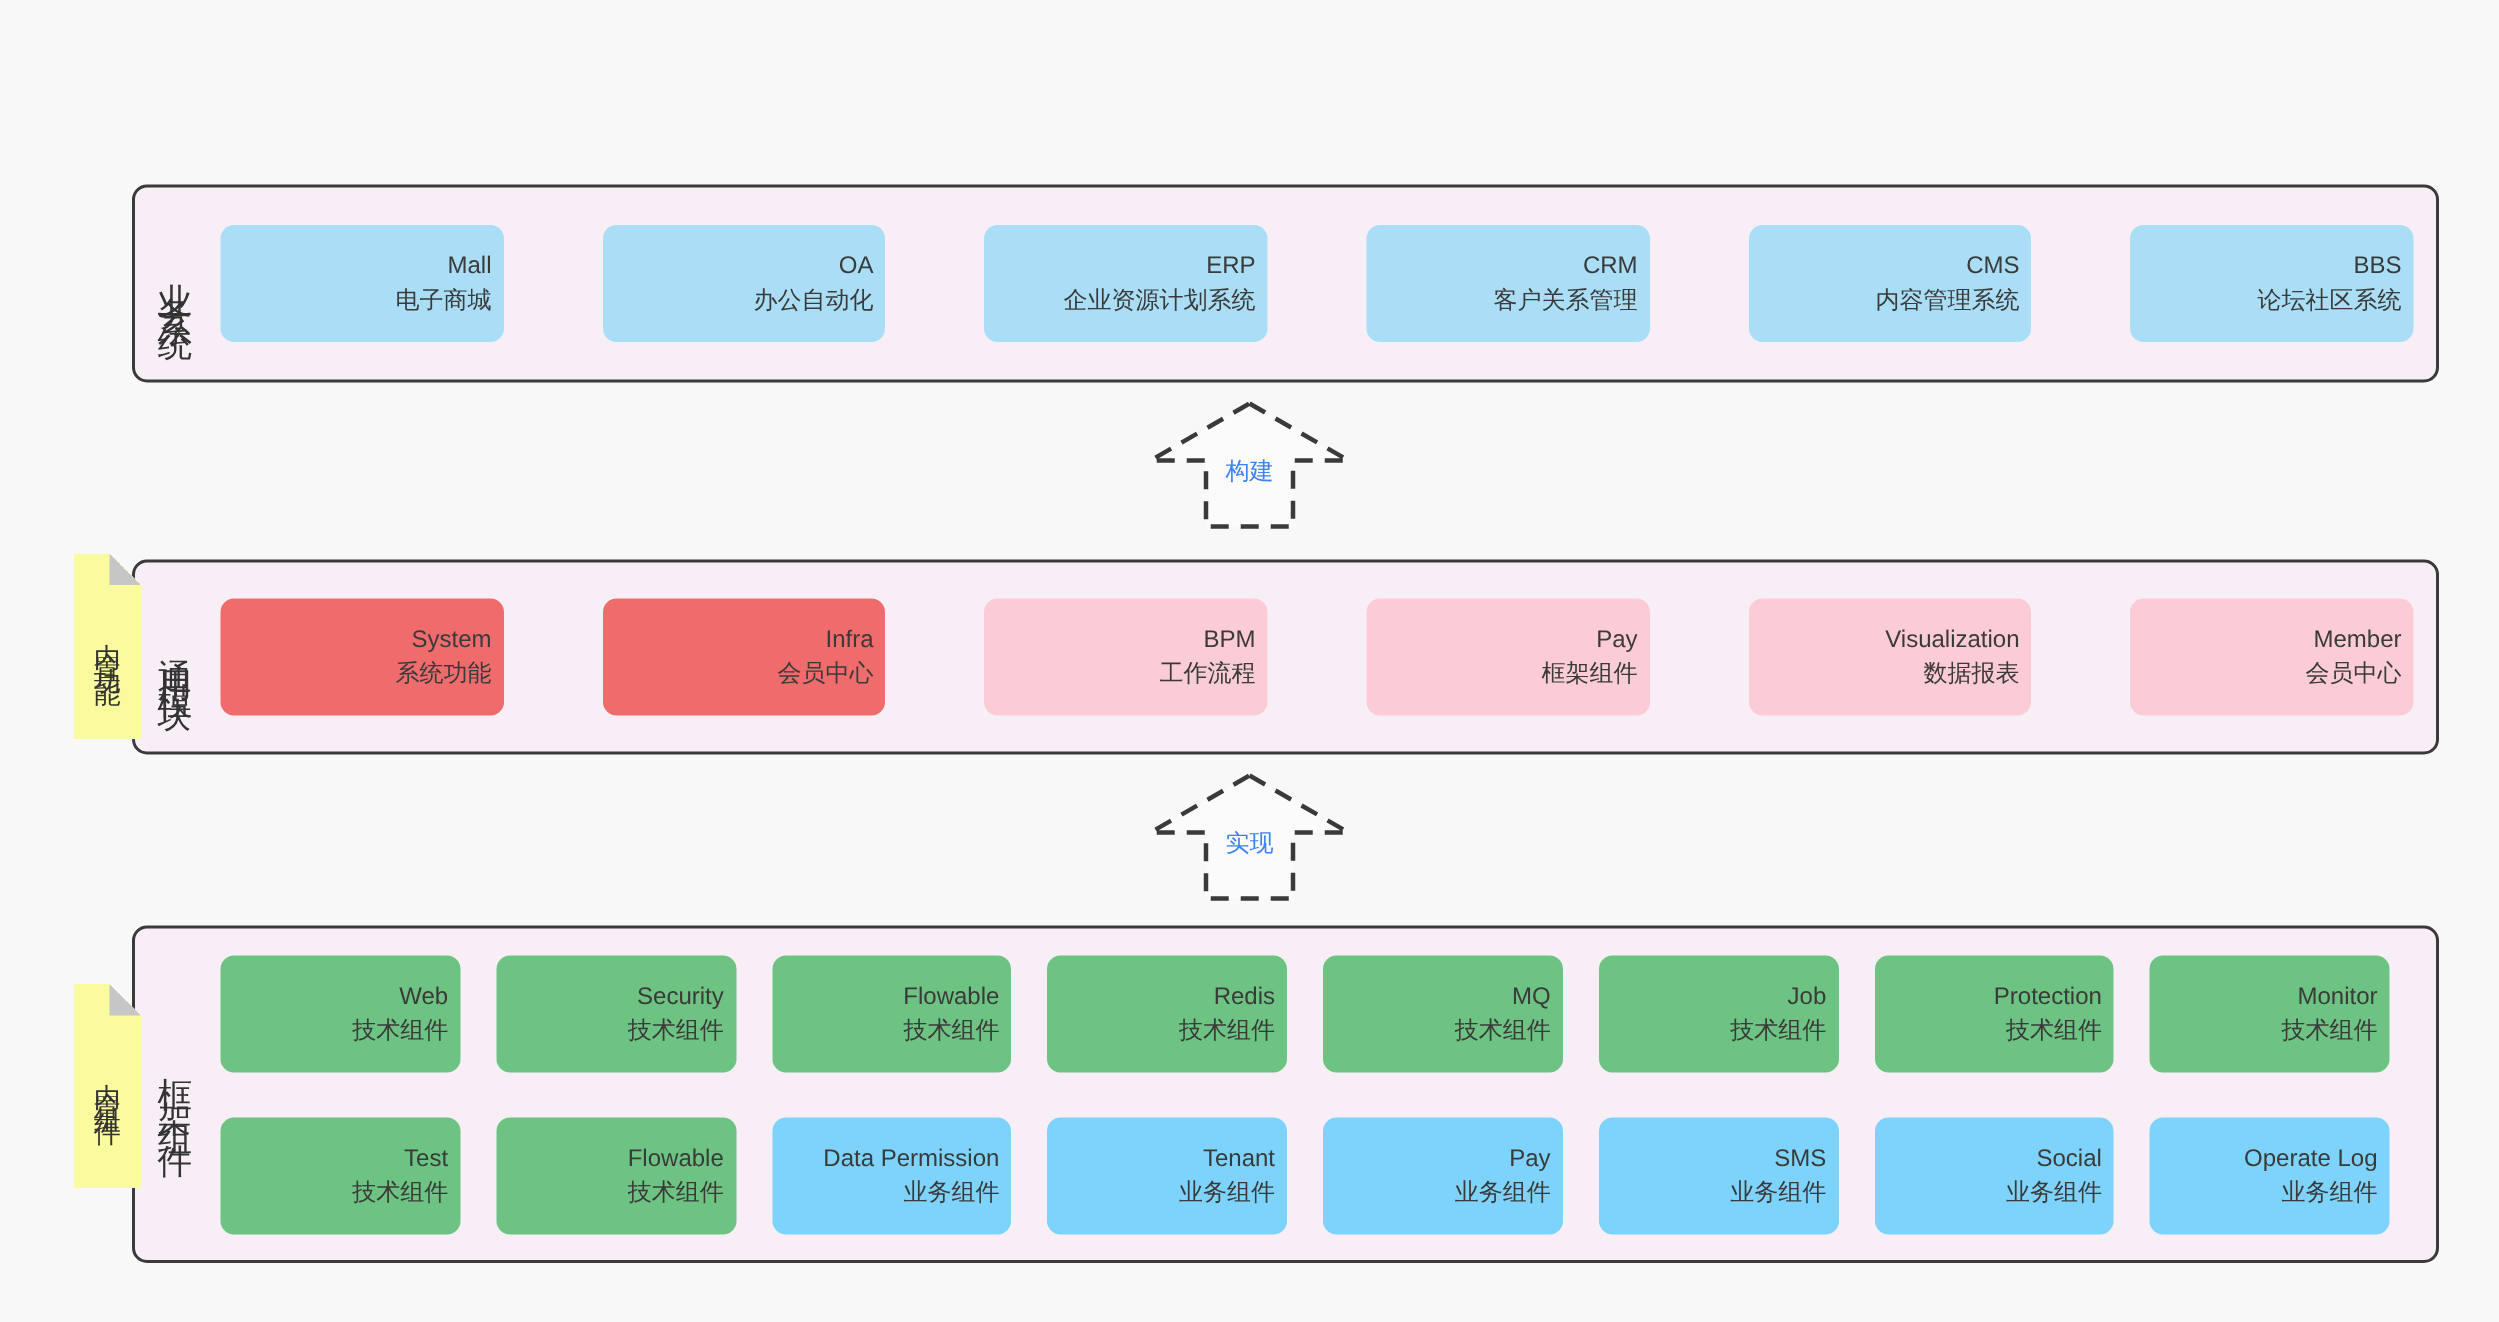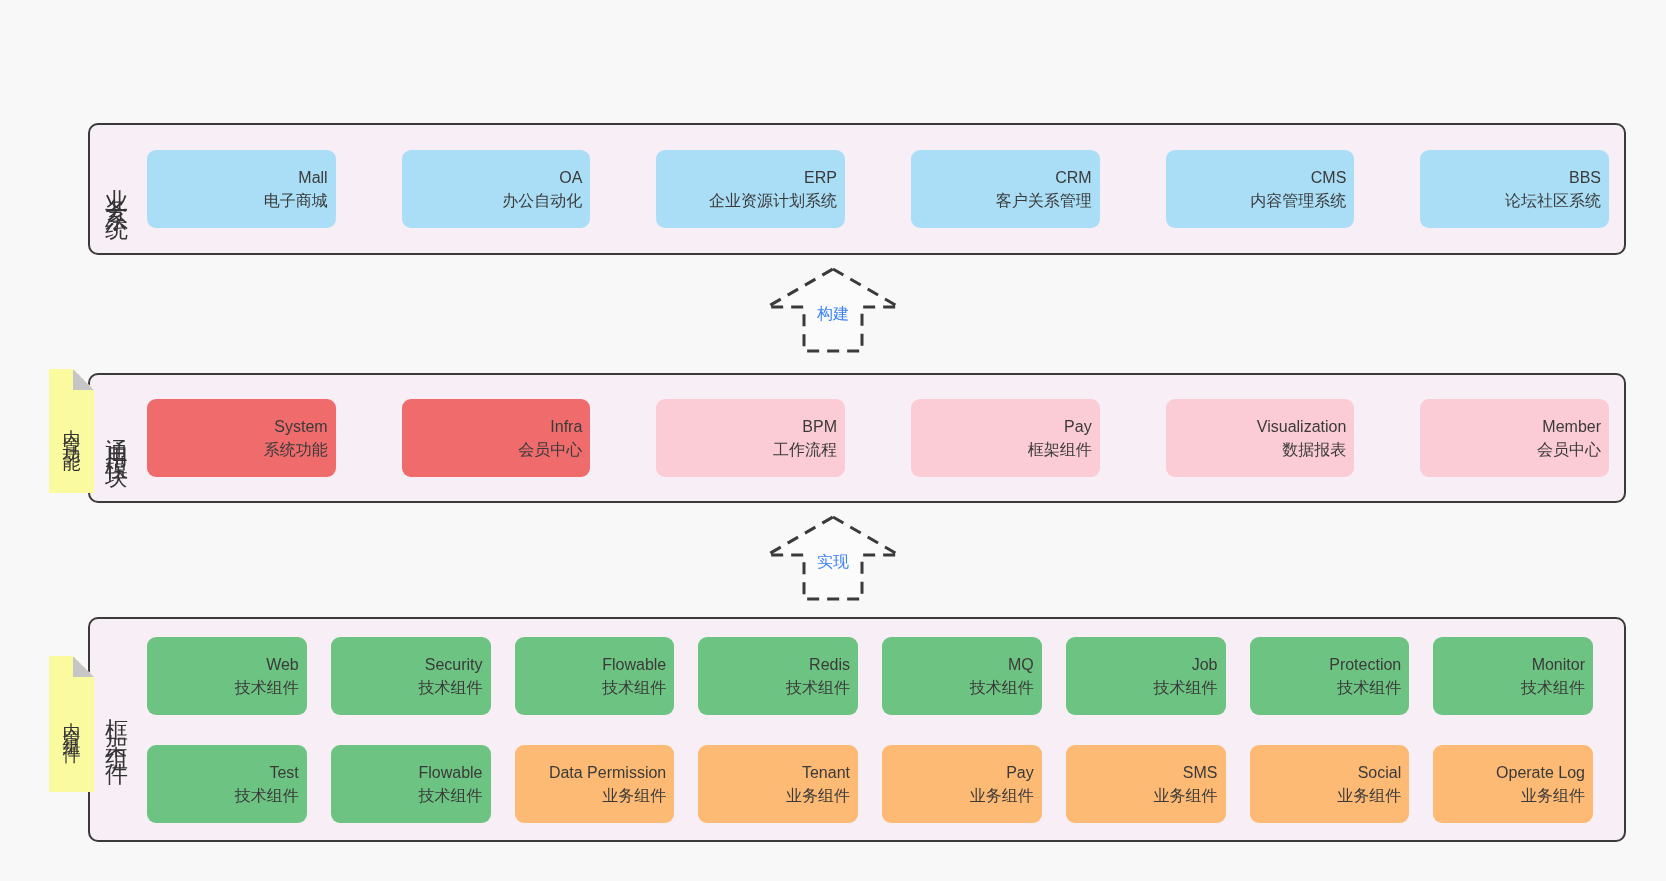--- a/index.html
+++ b/index.html
@@ -67,21 +67,21 @@
     text-align: center;
     font-size: 16px;
     line-height: 23px;
     padding: 2px 8px;
     box-sizing: border-box;
   }
   .box.blue        { background: #aadef7; }
   .box.red         { background: #f06c6c; }
   .box.pink        { background: #fbccd5; }
   .box.green       { background: #6dc382; }
-  .box.green-light { background: #fdba74; }
+  .box.green-light { background: #7dd3fc; }
   .box-title, .box-sub { color: #3a3a3a; }
 
   .sticky {
     position: absolute;
     width: 45px;
     background: #fafa9e;
     display: flex;
     align-items: center;
     justify-content: center;
     z-index: 2;

